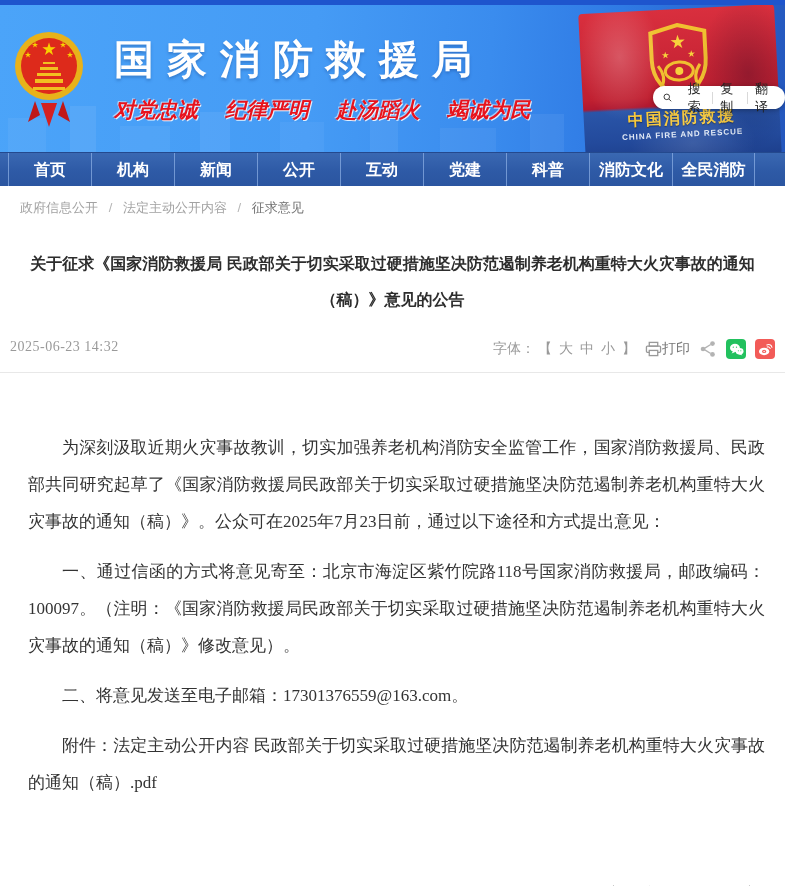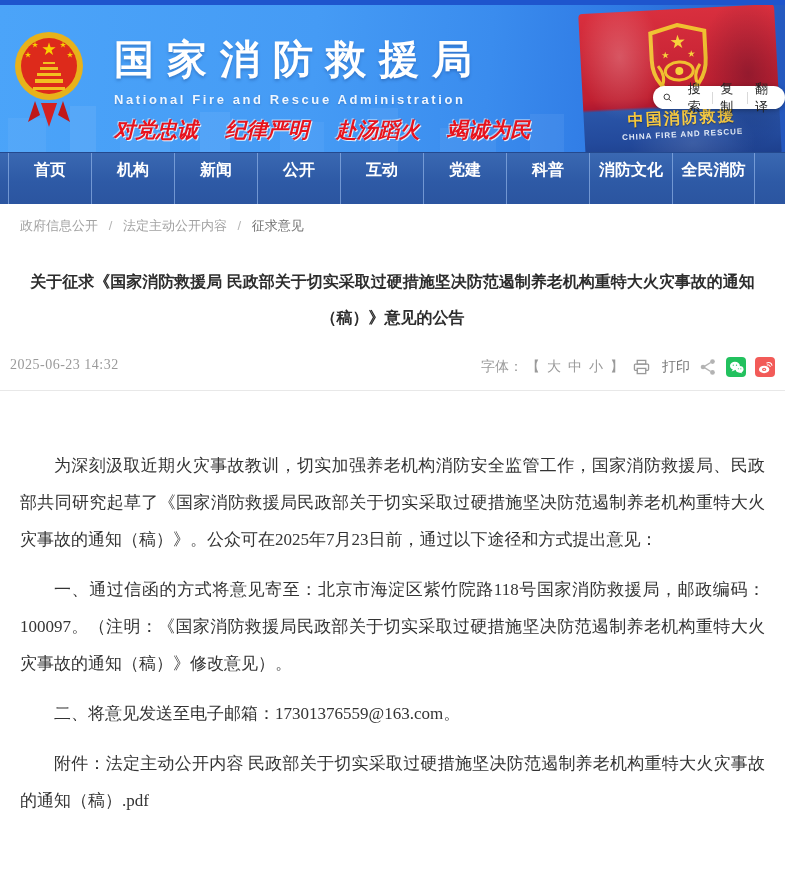--- a/index.html
+++ b/index.html
@@ -65,21 +65,21 @@
   .sel-toolbar {
     position:absolute; left:653px; top:81px; height:23px; background:#fff; border-radius:12px;
     display:flex; align-items:center; padding:0 10px; gap:7px;
     box-shadow:0 1px 5px rgba(0,0,0,.3); font-size:13px; color:#222; z-index:5;
   }
   .sel-toolbar .vsep { width:1px; height:12px; background:#d9d9d9; }
   .sel-btn { cursor:pointer; display:flex; align-items:center; gap:16px; }
 
   
   .main-nav {
-    display:flex; height:52px; padding-left:8px;
+    display:flex; height:34px; padding-left:8px;
     background:linear-gradient(180deg,#3a68b2 0%,#2e5aa6 55%,#2b55a0 100%);
     border-top:1px solid #24498e;
   }
   .nav-item {
     width:83px; text-align:center; line-height:33px; color:#fff; font-size:16px; font-weight:bold;
     border-left:1px solid rgba(150,185,235,.65); cursor:pointer; white-space:nowrap;
   }
   .nav-item:last-child { border-right:1px solid rgba(150,185,235,.65); }
 
   
@@ -94,33 +94,33 @@
     font-weight:bold; color:#2d2d2d;
   }
   .meta-row {
     margin:21px 10px 0; display:flex; justify-content:space-between; align-items:flex-start;
     font-size:14px; color:#9a9a9a; height:22px;
   }
   .meta-left { font-family:"Liberation Serif", serif; letter-spacing:.5px; }
   .meta-right { display:flex; align-items:center; gap:9px; }
   .font-sizes { display:flex; gap:7px; color:#9a9a9a; }
   .font-sizes span { cursor:pointer; }
-  .print-btn { display:flex; align-items:center; gap:12px; color:#777; cursor:pointer; }
+  .print-btn { display:flex; align-items:center; gap:0; color:#777; cursor:pointer; }
   .share-icon { cursor:pointer; display:flex; }
   .badge { width:20px; height:20px; border-radius:4px; display:flex; align-items:center; justify-content:center; cursor:pointer; }
   .badge.wechat { background:#22c15e; }
   .badge.weibo { background:#f25b58; }
   .meta-divider { margin-top:11px; border-bottom:1px solid #e8e8e8; }
 
   
   .article-body {
     padding:56px 20px 0; font-family:"Liberation Serif", serif;
     font-size:17px; color:#333;
   }
-  .article-body p { text-indent:2em; line-height:37px; margin-bottom:13px; text-align:justify; }
+  .article-body p { text-indent:2em; line-height:37px; margin-bottom:13px; text-align:justify;margin-left:8px; }
   .attachment { margin-top:1px; }
   .signature { margin-top:82px; text-align:right; padding-right:6px; }
   .signature .office { font-size:17px; color:#333; }
 </style>
 </head>
 <body>
 
 <div class="topstrip"></div>
 
 <header class="site-header">
@@ -136,21 +136,20 @@
     <text x="22" y="26" font-size="7" text-anchor="middle" fill="#f8d000">★</text>
     <text x="50" y="26" font-size="7" text-anchor="middle" fill="#f8d000">★</text>
     <text x="15" y="36" font-size="7" text-anchor="middle" fill="#f8d000">★</text>
     <text x="57" y="36" font-size="7" text-anchor="middle" fill="#f8d000">★</text>
     <path d="M22 58 h28 v4 h-28 Z M24 52 h24 v3 h-24 Z M27 46 h18 v3 h-18 Z M30 41 h12 v2 h-12 Z" fill="#f2c020"></path>
     <path d="M20 66 h32 v3 h-32 Z" fill="#f2c020"></path>
   </svg>
 
   <div class="header-titles">
     <div class="site-title">国家消防救援局</div>
-    <div class="site-subtitle">National Fire and Rescue Administration</div>
     <div class="slogan">
       <span>对党忠诚</span><span>纪律严明</span><span>赴汤蹈火</span><span>竭诚为民</span>
     </div>
   </div>
 
   <div class="flag-wrap">
     <div class="flag">
       <svg class="flag-shield" width="70" height="84" viewBox="0 0 70 84">
         <path d="M35 4 L62 11 V38 C62 58 50 70 35 76 C20 70 8 58 8 38 V11 Z" fill="none" stroke="#f0c030" stroke-width="4"></path>
         <text x="35" y="26" font-size="16" text-anchor="middle" fill="#f7d13c">★</text>

